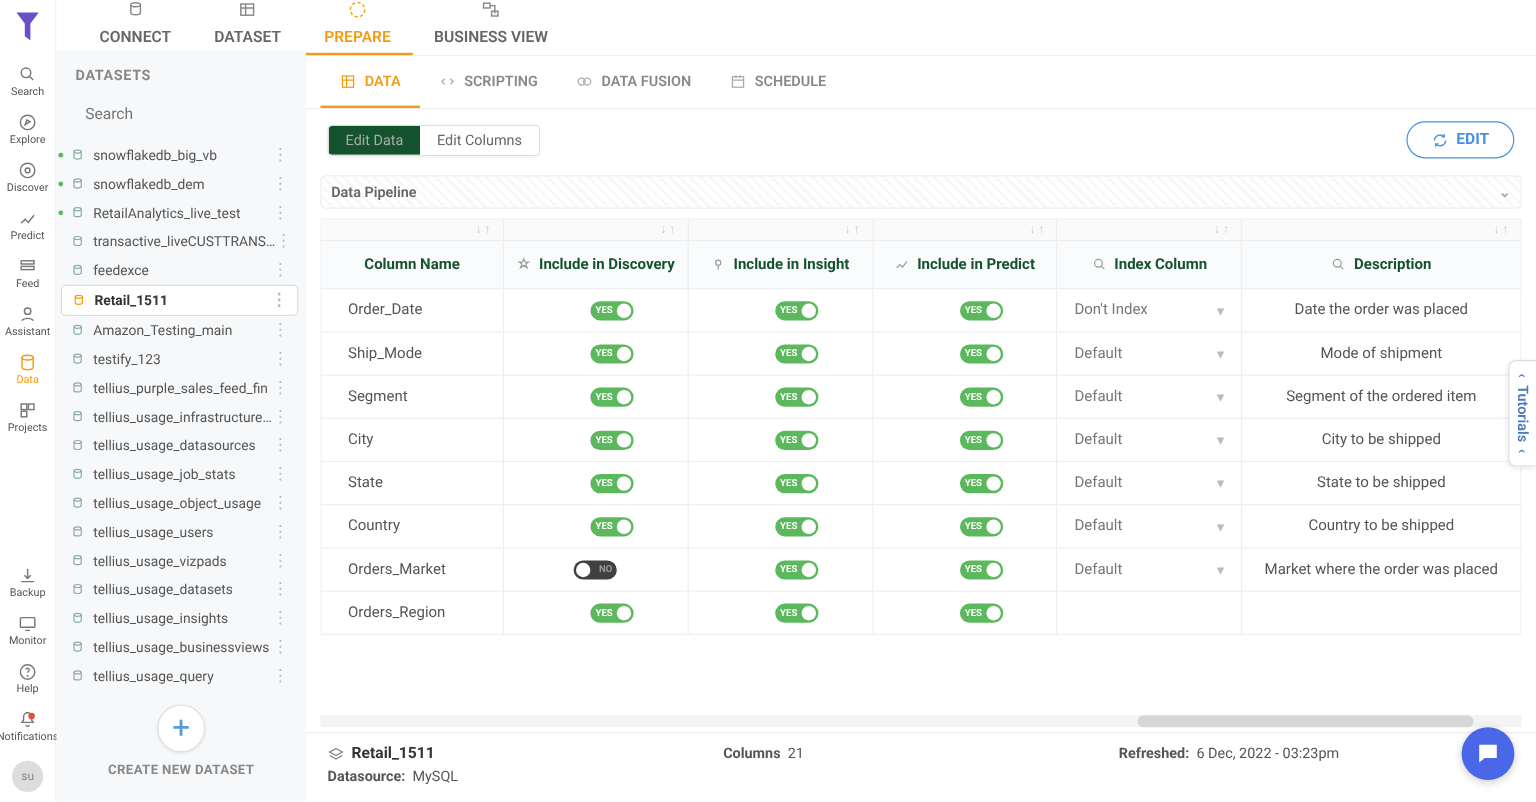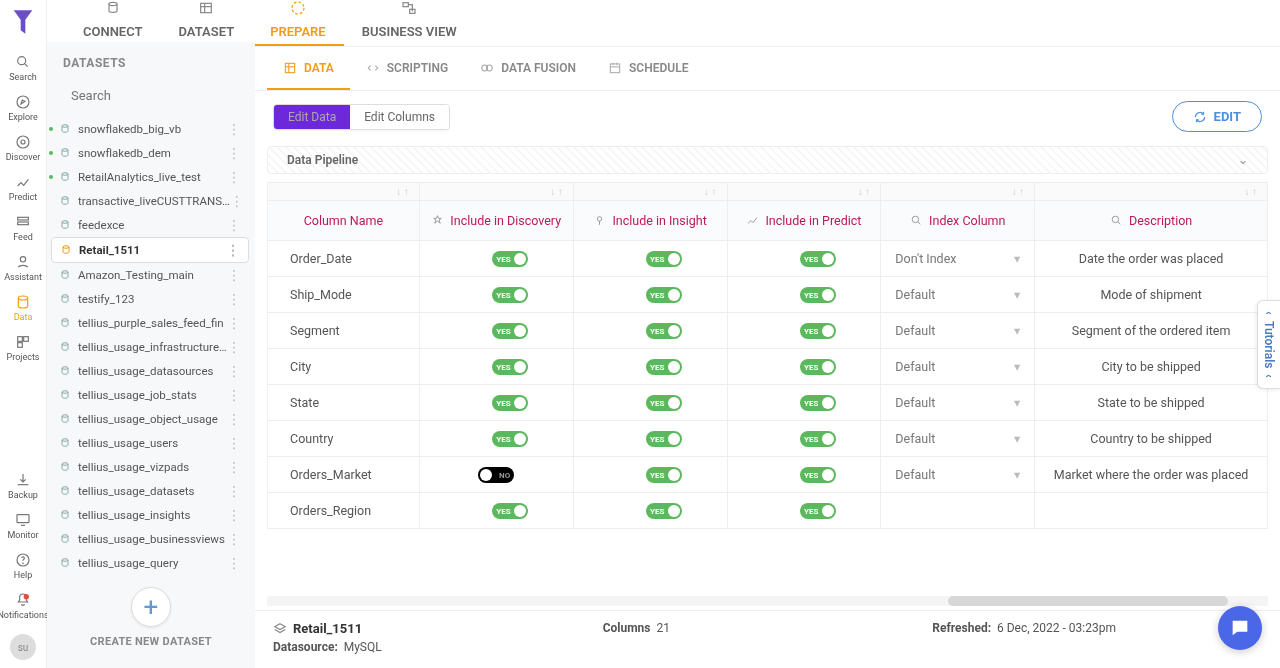--- a/index.html
+++ b/index.html
@@ -38,40 +38,40 @@
 
 .main { position: absolute; left: 255px; top: 47px; right: 0; bottom: 0; background: #fff; display: flex; flex-direction: column; }
 .sub-tabs { display: flex; align-items: center; padding: 0 12px; height: 44px; border-bottom: 1px solid #eee; }
 .sub-tab { display: flex; align-items: center; gap: 7px; padding: 0 16px; height: 100%; font-size: 12px; font-weight: 600; color: #888; cursor: pointer; border-bottom: 2px solid transparent; }
 .sub-tab.active { color: #f39c12; border-bottom-color: #f39c12; }
 .sub-tab svg { width: 14px; height: 14px; }
 
 .toolbar { display: flex; align-items: center; padding: 10px 18px; }
 .seg-group { display: inline-flex; border: 1px solid #ddd; border-radius: 4px; overflow: hidden; box-shadow: 0 1px 2px rgba(0,0,0,0.05); }
 .seg-btn { padding: 5px 14px; font-size: 12px; background: #fff; color: #666; cursor: pointer; border: none; }
-.seg-btn.inactive { background: #6d28d9; color: #aaa; }
+.seg-btn.inactive { background: #14532d; color: #aaa; }
 .edit-btn { margin-left: auto; display: inline-flex; align-items: center; gap: 7px; border: 1.5px solid #4a90e2; color: #4a90e2; background: #fff; padding: 7px 20px; border-radius: 18px; font-size: 13px; font-weight: 700; cursor: pointer; }
 
-.pipeline-bar { margin: 4px 12px 8px; background: repeating-linear-gradient(45deg,#f7f7f7,#f7f7f7 2px,#fff 2px,#fff 6px); border: 1px solid #eee; border-radius: 4px; padding: 6px 19px; font-size: 12px; font-weight: 600; color: #666; display: flex; align-items: flex-start; }
+.pipeline-bar { margin: 4px 12px 8px; background: repeating-linear-gradient(45deg,#f7f7f7,#f7f7f7 2px,#fff 2px,#fff 6px); border: 1px solid #eee; border-radius: 4px; padding: 6px 8px; font-size: 12px; font-weight: 600; color: #666; display: flex; align-items: flex-start; }
 .pipeline-bar .chev { margin-left: auto; color: #aaa; }
 
 
 .tbl-wrap { flex: 1; overflow: auto; margin: 0 12px; }
 table { width: 100%; border-collapse: collapse; }
 th, td { border: 1px solid #eee; padding: 0; font-size: 12.5px; }
 .sort-row td { height: 18px; background: #fafafa; text-align: right; padding-right: 10px; color: #ccc; font-size: 10px; }
-th { background: #fafbfc; font-weight: 400; color: #be185d; height: 40px; }
+th { background: #fafbfc; font-weight: 700; color: #14532d; height: 40px; }
 th .th-inner { display: flex; align-items: center; justify-content: center; gap: 6px; }
 th svg { width: 13px; height: 13px; color: #999; }
 tbody td { height: 36px; }
 .col-name { padding-left: 22px; color: #555; }
 .toggle-cell { text-align: center; }
 .toggle { display: inline-flex; align-items: center; width: 36px; height: 16px; border-radius: 9px; position: relative; font-size: 8px; font-weight: 700; color: #fff; }
 .toggle.on { background: #5cb85c; justify-content: flex-start; padding-left: 4px; margin-left: 28px; }
-.toggle.off { background: #000000; color: #999; justify-content: flex-end; padding-right: 4px; }
+.toggle.off { background: #404040; color: #999; justify-content: flex-end; padding-right: 4px; }
 .toggle::after { content: ''; position: absolute; width: 12px; height: 12px; border-radius: 50%; background: #fff; top: 2px; }
 .toggle.on::after { right: 2px; }
 .toggle.off::after { left: 2px; }
 .idx-cell { padding: 0 14px; }
 .idx-sel { display: flex; align-items: center; justify-content: space-between; color: #777; font-size: 12.5px; cursor: pointer; gap: 48px; }
 .desc-cell { text-align: center; color: #555; padding: 0 10px; }
 
 .hscroll { height: 10px; background: #f4f4f4; margin: 0 12px 4px; position: relative; }
 .hscroll-thumb { position: absolute; left: 68%; width: 28%; height: 100%; background: #d7d7d7; border-radius: 5px; }
 

